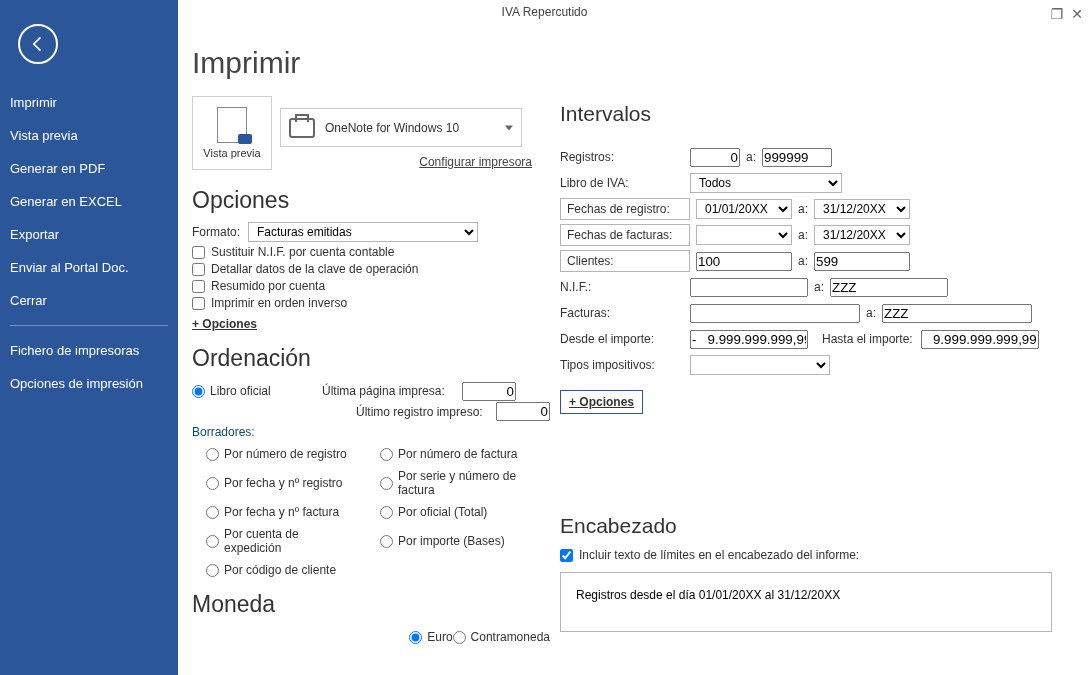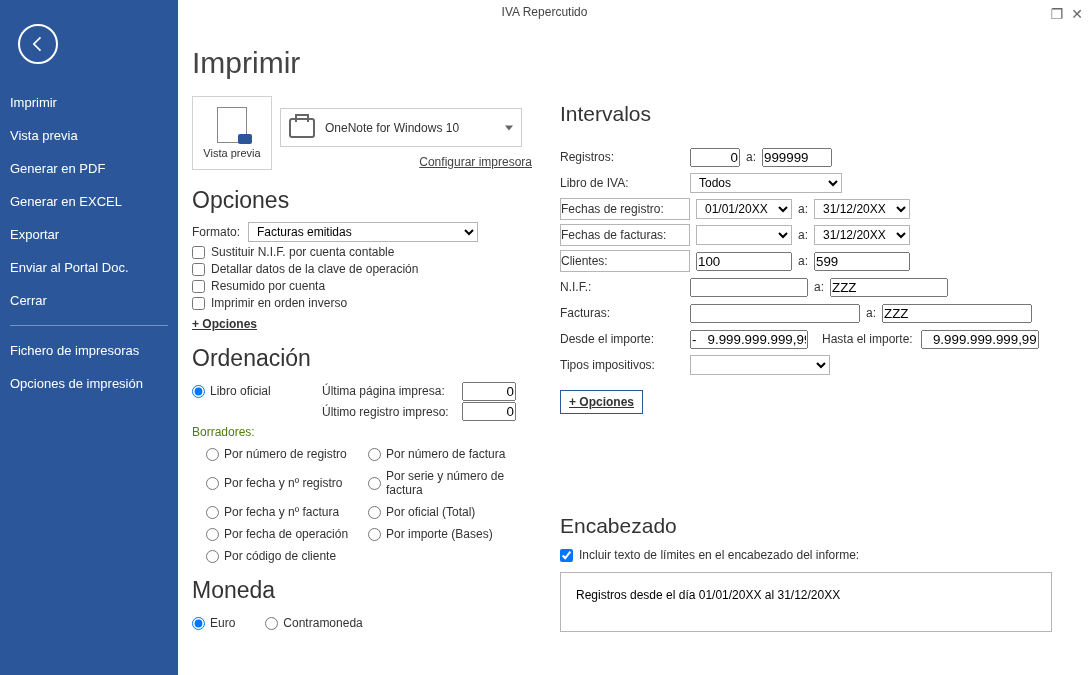--- a/index.html
+++ b/index.html
@@ -27,40 +27,40 @@
 .previewbox .icn:after{content:"";position:absolute;right:-6px;bottom:-2px;width:14px;height:10px;background:#2b579a;border-radius:2px;}
 .previewbox span { font-size: 11px; margin-top:4px;}
 .printersel { display: inline-flex; align-items: center; width: 242px; height: 39px; border: 1px solid #ccc; padding: 0 8px; vertical-align: top; margin-top:12px; position:relative; cursor:pointer;}
 .printersel .picn{width:26px;height:20px;border:2px solid #666;border-radius:3px;margin-right:10px;position:relative;}
 .printersel .picn:before{content:"";position:absolute;left:4px;right:4px;top:-6px;height:6px;border:2px solid #666;border-bottom:none;}
 .printersel .dd{position:absolute;right:8px;top:50%;transform:translateY(-50%);width:0;height:0;border-left:4px solid transparent;border-right:4px solid transparent;border-top:5px solid #666;}
 .cfglink { text-align:right; margin:8px 18px 12px 0;}
 .cfglink a{color:#444;font-size:12px;}
 
 h2.sec { font-size: 23px; font-weight: 400; color: #333; margin: 6px 0 8px 0; }
-.subl { font-size:12px; color:#4d7c0f; margin:4px 0;}
+.subl { font-size:12px; color:#0c4a6e; margin:4px 0;}
 
 .formrow { display:flex; align-items:center; margin:3px 0; }
 .formrow label{font-size:12px;}
 input[type="text"].fld, select.fld { height:20px; border:1px solid #b5b5b5; padding:0 4px; font-size:12px; background:#fff;}
 .fld.right{text-align:right;}
 .chk { display:flex; align-items:center; margin:3px 0; cursor:pointer;}
 .chk input{margin-right:6px;}
 .rad { display:flex; align-items:center; cursor:pointer; margin:4px 0;}
 .rad input{margin-right:5px;}
 .optlink{font-size:12px;font-weight:bold;text-decoration:underline;cursor:pointer;display:inline-block;margin-top:4px;text-align:center;}
 .optlink.boxed{border:1px solid #2b579a;padding:4px 8px;font-weight:bold;text-decoration:underline;}
 
-.ordgrid{display:grid;grid-template-columns:150px 170px;gap:0 12px;}
+.ordgrid{display:grid;grid-template-columns:150px 170px;gap:0 24px;}
 
 
 .rightcol { flex:1; margin-left:10px;}
 .ivrow{display:flex;align-items:center;margin:4px 0;min-height:22px;}
 .ivlab{width:130px;font-size:12px;}
-.btnlab{border:1px solid #b5b5b5;height:22px;padding:0 0;display:flex;align-items:center;width:130px;background:#fff;cursor:pointer;font-size:12px;}
+.btnlab{border:1px solid #b5b5b5;height:22px;padding:0 6px;display:flex;align-items:center;width:130px;background:#fff;cursor:pointer;font-size:12px;}
 .sep{margin:0 6px;font-size:12px;}
 
 .headerbox{width:492px;height:60px;border:1px solid #b5b5b5;padding:15px;font-size:12px;resize:none;outline:none;}
 </style>
 </head>
 <body>
 
 <div class="titlebar">
   <span>IVA Repercutido</span>
   <div class="winbtn">
@@ -133,21 +133,21 @@
 
       <h2 class="sec" style="margin-top:14px">Ordenación</h2>
       <div style="display:flex;align-items:center;">
         <label class="rad" style="width:130px">
             <input type="radio" name="ord1" checked="" style="">
             <span>Libro oficial</span>
           </label>
         <span style="width:140px">Última página impresa:</span>
         <input class="fld right" style="width: 54px;" value="0">
       </div>
-      <div style="display:flex;align-items:center;">
+      <div style="display:flex;align-items:center;justify-content:flex-end;">
         <span style="width:130px"></span>
         <span style="width:140px">Último registro impreso:</span>
         <input class="fld right" style="width: 54px;" value="0">
       </div>
       <div class="subl">Borradores:</div>
       <div class="ordgrid" style="margin-left:14px">
         <label class="rad">
             <input type="radio" name="ord2" style="">
             <span>Por número de registro</span>
           </label>
@@ -166,34 +166,34 @@
         <label class="rad">
             <input type="radio" name="ord2" style="">
             <span>Por fecha y nº factura</span>
           </label>
         <label class="rad">
             <input type="radio" name="ord2" style="">
             <span>Por oficial (Total)</span>
           </label>
         <label class="rad">
             <input type="radio" name="ord2" style="">
-            <span>Por fecha de operación</span>
+            <span>Por cuenta de expedición</span>
           </label>
         <label class="rad">
             <input type="radio" name="ord2" style="">
             <span>Por importe (Bases)</span>
           </label>
         <label class="rad">
             <input type="radio" name="ord2" style="">
             <span>Por código de cliente</span>
           </label>
       </div>
 
       <h2 class="sec" style="margin-top:10px">Moneda</h2>
-      <div style="display:flex;gap:30px;">
+      <div style="display:flex;justify-content:flex-end;">
         <label class="rad">
             <input type="radio" name="mon" checked="" style="">
             <span>Euro</span>
           </label>
         <label class="rad">
             <input type="radio" name="mon" style="">
             <span>Contramoneda</span>
           </label>
       </div>
     </div>

